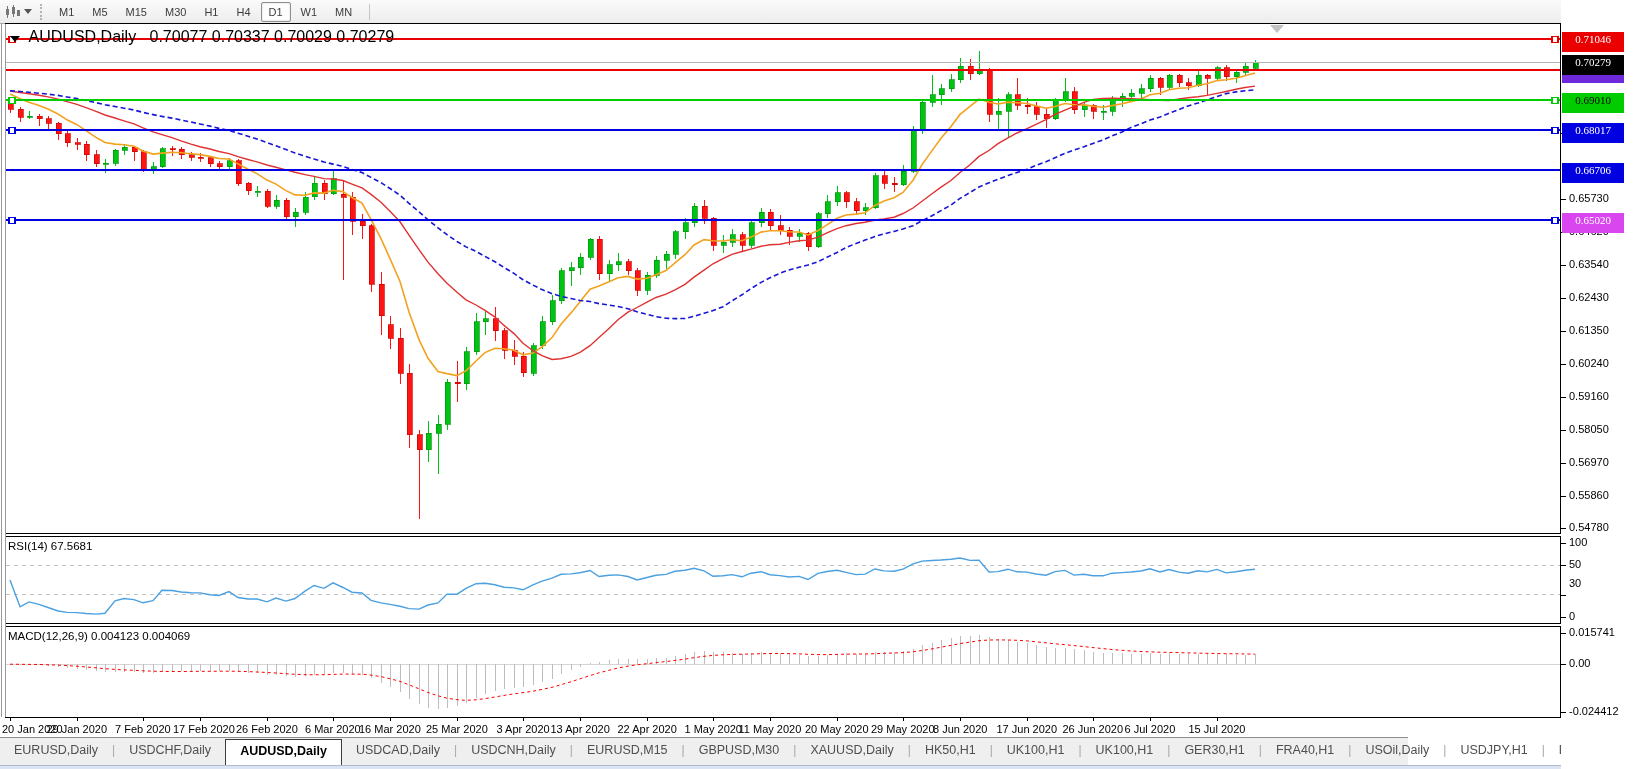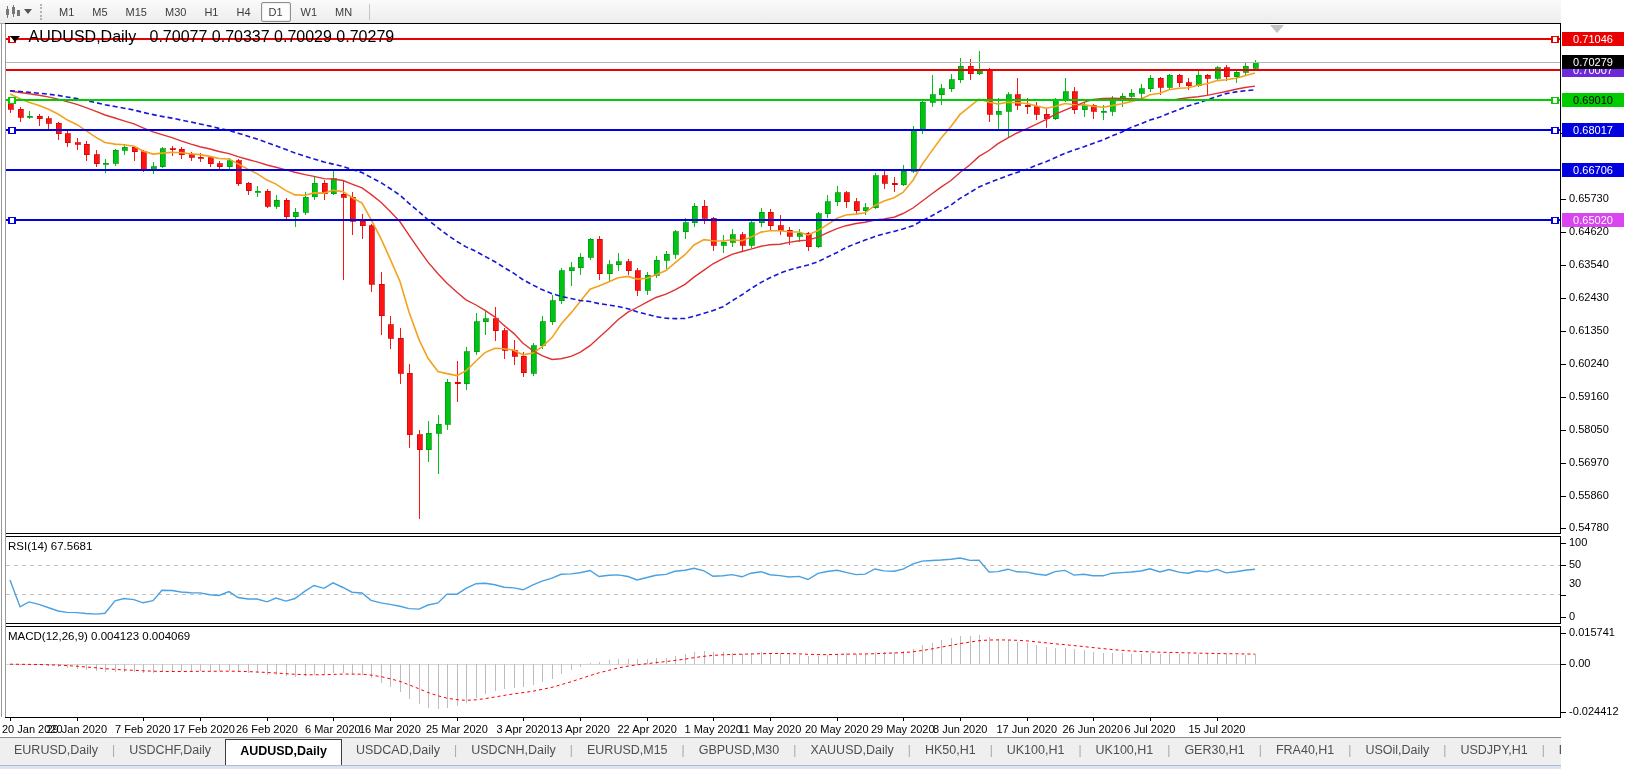--- a/index.html
+++ b/index.html
@@ -23,30 +23,30 @@
   #scale-col{position:absolute;left:1561px;top:-24px;width:78px;height:769px;background:#fff;z-index:1;}
   .left-frame{position:absolute;left:1px;top:0;width:3px;height:693px;
               border-left:1px solid #9a9a9a;border-right:1px solid #9a9a9a;z-index:3;}
   #chart-title{position:absolute;left:10px;top:4px;z-index:5;font-size:16px;color:#000;}
   #chart-title .sym-arrow{display:inline-block;width:0;height:0;border-left:5px solid transparent;
        border-right:5px solid transparent;border-top:6px solid #000;margin-right:5px;}
   #rsi-label{position:absolute;left:8px;top:516px;z-index:5;font-size:11.5px;color:#000;}
   #macd-label{position:absolute;left:8px;top:606px;z-index:5;font-size:11.5px;color:#000;}
   .scale-label{position:absolute;font-size:11px;color:#000;z-index:4;white-space:nowrap;}
   .scale-dash{position:absolute;width:5px;height:1px;background:#000;z-index:4;}
-  .scale-badge{position:absolute;left:1562px;width:62px;height:14px;z-index:5;font-size:11px;
-               line-height:14px;text-align:center;color:#fff;font-weight:500;}
+  .scale-badge{position:absolute;left:1562px;width:62px;height:20px;z-index:5;font-size:11px;
+               line-height:14px;text-align:center;color:#fff;font-weight:500;font-family:Liberation Serif, serif;}
   .shift-marker{position:absolute;width:0;height:0;border-left:7px solid transparent;
        border-right:7px solid transparent;border-top:8px solid #c2c2c2;z-index:4;}
   
   #date-axis{position:absolute;left:0;top:718px;width:1639px;height:19px;background:#fff;}
   .date-label{position:absolute;top:5px;font-size:11px;color:#000;white-space:nowrap;}
   .date-tick{position:absolute;top:0;width:1px;height:3px;background:#000;}
   
-  #tabbar{position:absolute;left:0;top:737px;width:1639px;height:27px;background:#efefef;
+  #tabbar{position:absolute;left:0;top:737px;width:1408px;height:27px;background:#efefef;
           border-top:1px solid #8e8e8e;display:flex;align-items:stretch;}
   .tab{font-size:12.5px;color:#4f4f4f;padding:5px 14px 0 14px;cursor:default;white-space:nowrap;}
   .tab.active{background:#fff;border:1px solid #3c3c3c;border-bottom:none;color:#000;font-weight:600;
               margin-top:1px;padding-top:4px;}
   .tab-sep{color:#a8a8a8;padding-top:5px;font-size:12px;}
   
   #statusbar{position:absolute;left:0;top:765px;width:1639px;height:4px;background:#dbe4f2;
              border-top:1px solid #aebad0;}
 </style>
 </head>

